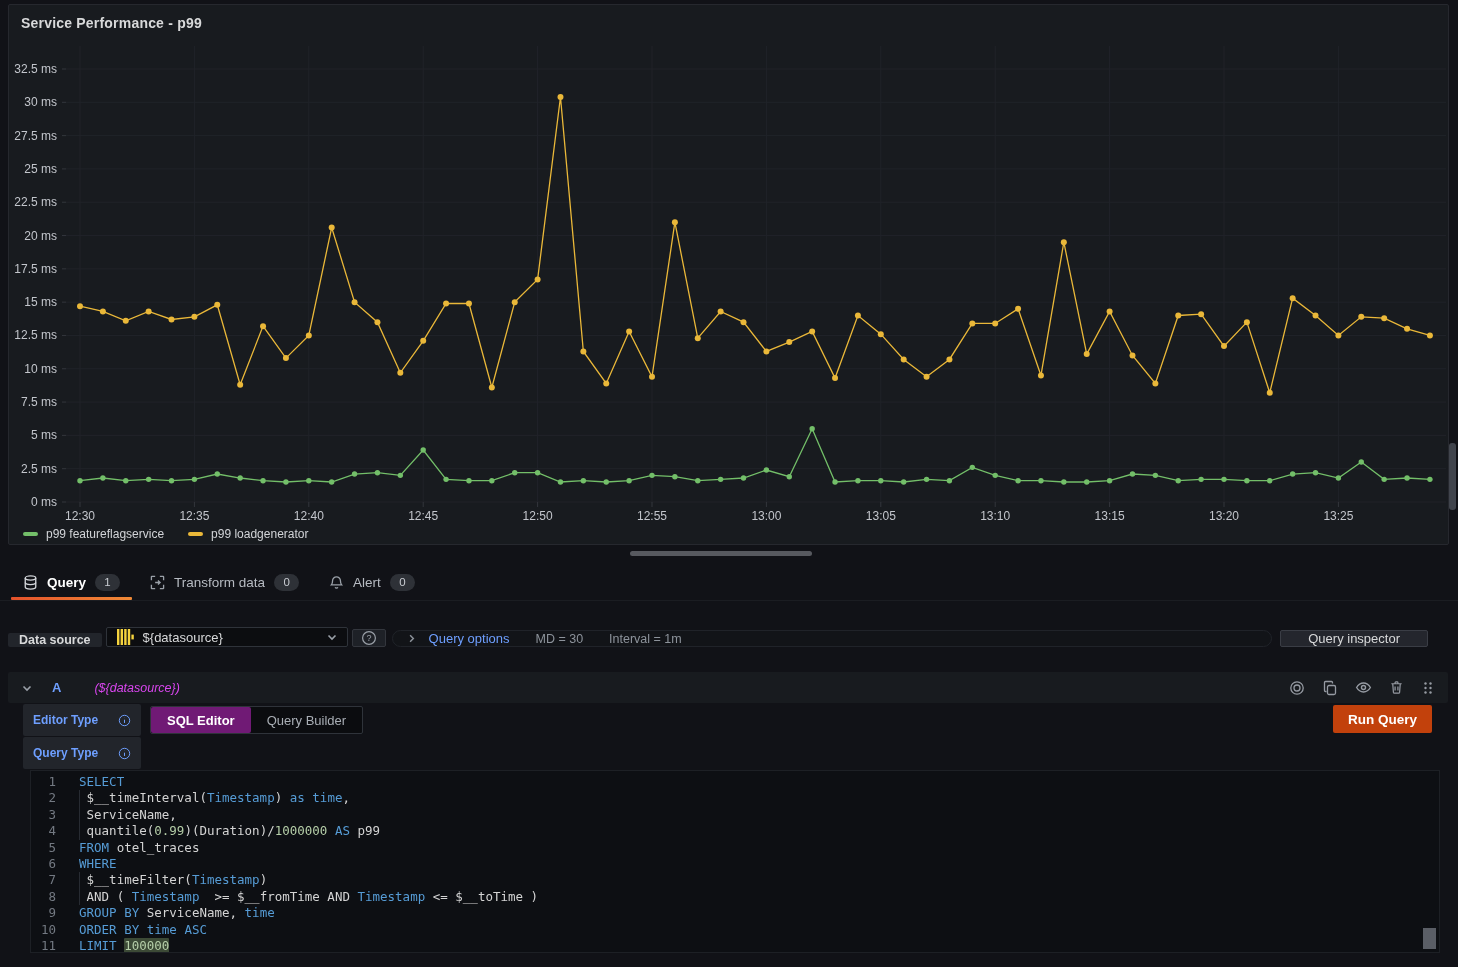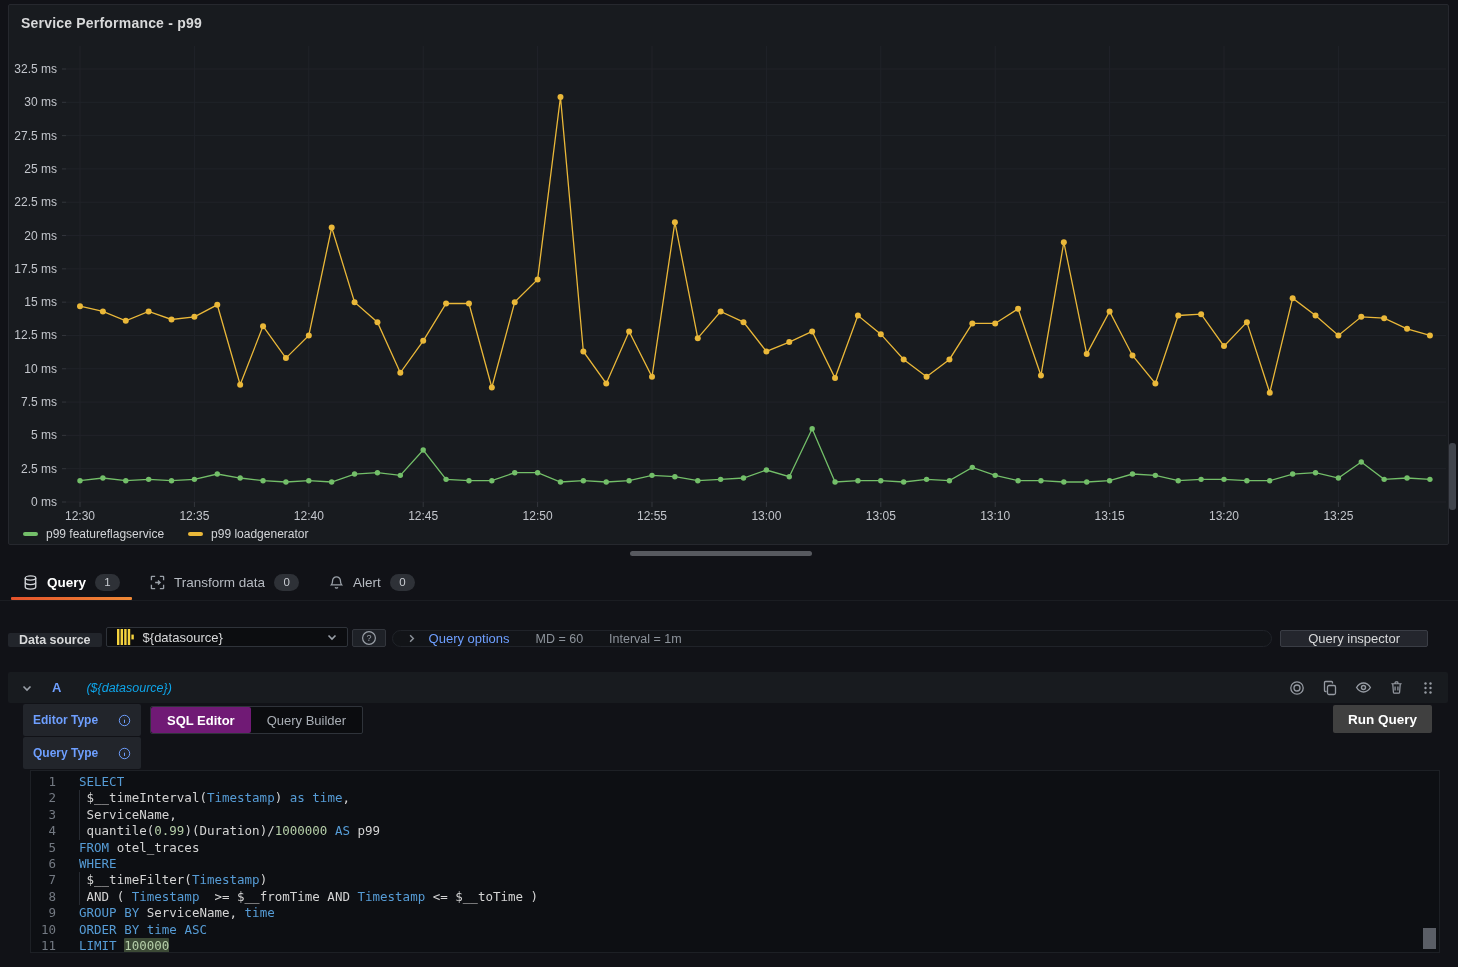--- a/index.html
+++ b/index.html
@@ -41,34 +41,34 @@
     display:flex;align-items:center;padding:0 13px;gap:12px;}
   .qo-link{color:#6e9fff;font-size:13px;font-weight:500;cursor:pointer;}
   .qo-meta{color:#8d939b;font-size:12.5px;margin-left:14px;}
   .btn{background:#24262d;border:1px solid #3a3d45;color:#d8d9da;font-size:13px;font-weight:500;
     border-radius:2px;padding:0 27px;display:flex;align-items:center;cursor:pointer;margin-left:8px;
     font-family:"Liberation Sans",sans-serif;}
   
   .q-header{position:absolute;left:8px;top:672px;right:10px;height:31px;background:#181b1f;border-radius:2px;
     display:flex;align-items:center;padding:0 13px;box-sizing:border-box;}
   .refid{margin-left:19px;color:#6e9fff;font-size:13px;font-weight:700;}
-  .ds-hint{margin-left:25px;color:#0ea5e9;font-size:12.5px;font-style:italic;}
+  .ds-hint{margin-left:33px;color:#d946ef;font-size:12.5px;font-style:italic;}
   .q-icons{margin-left:auto;display:flex;gap:17px;color:#969ba3;align-items:center;}
   .q-icons span{display:flex;cursor:pointer;}
   
   .ctl-row{position:absolute;left:23px;display:flex;align-items:center;height:28px;}
   .ctl-chip{width:118px;height:32px;background:#22252b;border-radius:2px;display:flex;align-items:center;
     justify-content:space-between;padding:0 10px;box-sizing:border-box;}
   .ctl-chip .lbl{color:#6e9fff;font-size:12px;font-weight:600;}
   .seg{margin-left:9px;border:1px solid #2f333a;background:#0b0c0f;border-radius:2px;display:flex;height:28px;
     box-sizing:border-box;align-items:stretch;}
   .seg-opt{padding:0 16px;display:flex;align-items:center;font-size:13px;color:#a9aeb5;cursor:pointer;
     border-radius:2px;white-space:nowrap;}
   .seg-opt.selected{background:#701a75;color:#ffffff;font-weight:700;}
-  .run-btn{position:absolute;top:705px;right:26px;height:28px;background:#404040;color:#fff;border:none;
+  .run-btn{position:absolute;top:705px;right:26px;height:28px;background:#c2410c;color:#fff;border:none;
     border-radius:2px;padding:0 15px;font-size:13.5px;font-weight:600;cursor:pointer;
     font-family:"Liberation Sans",sans-serif;}
   
   .sql{position:absolute;left:30px;top:770px;right:18px;height:183px;background:#0d0f13;
     border:1px solid #1d2025;box-sizing:border-box;font-family:"DejaVu Sans Mono",monospace;
     font-size:12.5px;line-height:16.4px;padding-top:3px;overflow:hidden;}
   .sql-line{display:flex;white-space:pre;}
   .gut{width:48px;box-sizing:border-box;padding-right:23px;text-align:right;color:#737982;flex:none;
     user-select:none;}
   .code{color:#d4d4d4;}
@@ -360,21 +360,21 @@
       <text x="8" y="11" text-anchor="middle" fill="currentColor" stroke="none" font-size="9" font-family="Liberation Sans,sans-serif">?</text>
     </svg>
   </div>
   <div class="q-options">
     <span style="color:#8d939b;display:flex;">
       <svg width="11" height="11" viewBox="0 0 12 12" fill="none" stroke="currentColor" stroke-width="1.6">
           <path d="M4.5 2.5L8 6l-3.5 3.5"></path>
         </svg>
     </span>
     <span class="qo-link">Query options</span>
-    <span class="qo-meta">MD = 60</span>
+    <span class="qo-meta">MD = 30</span>
     <span class="qo-meta">Interval = 1m</span>
   </div>
   <button class="btn">Query inspector</button>
 </div>
 
 <div class="q-header">
   <span style="color:#9aa0a8;display:flex;">
     <svg width="12" height="12" viewBox="0 0 12 12" fill="none" stroke="currentColor" stroke-width="1.6">
         <path d="M2.5 4.5L6 8l3.5-3.5"></path>
       </svg>

